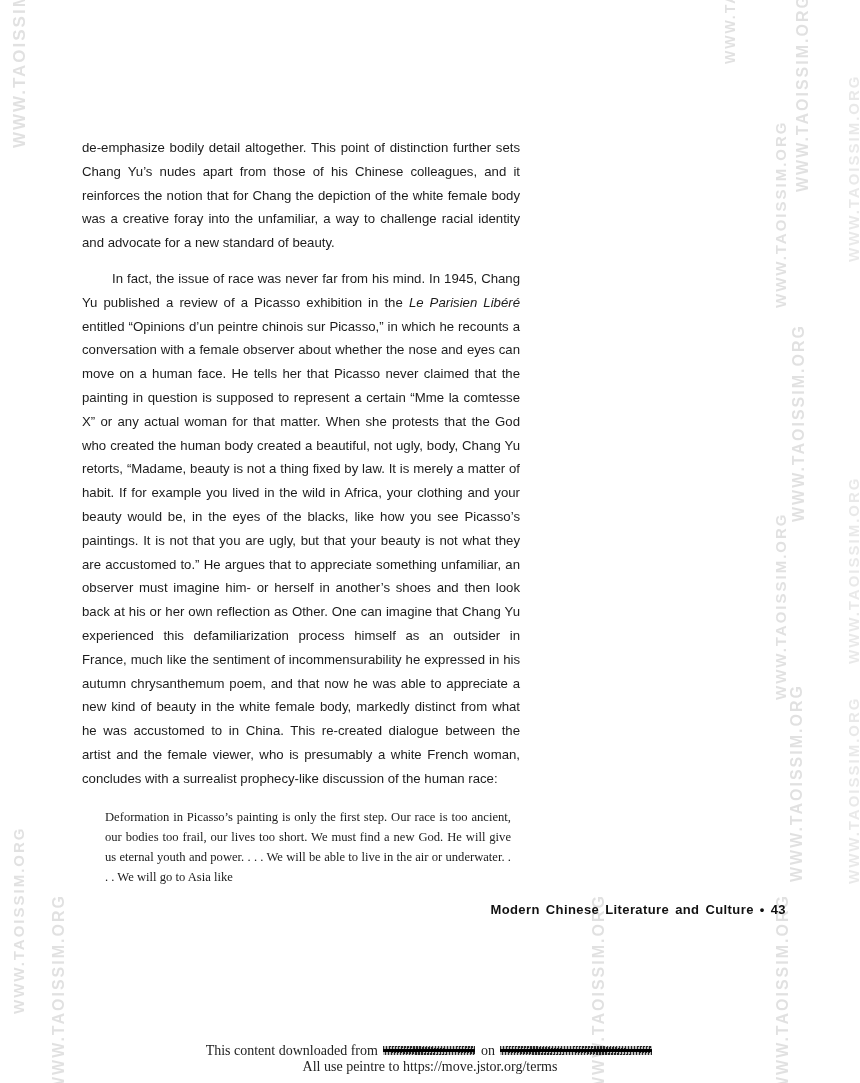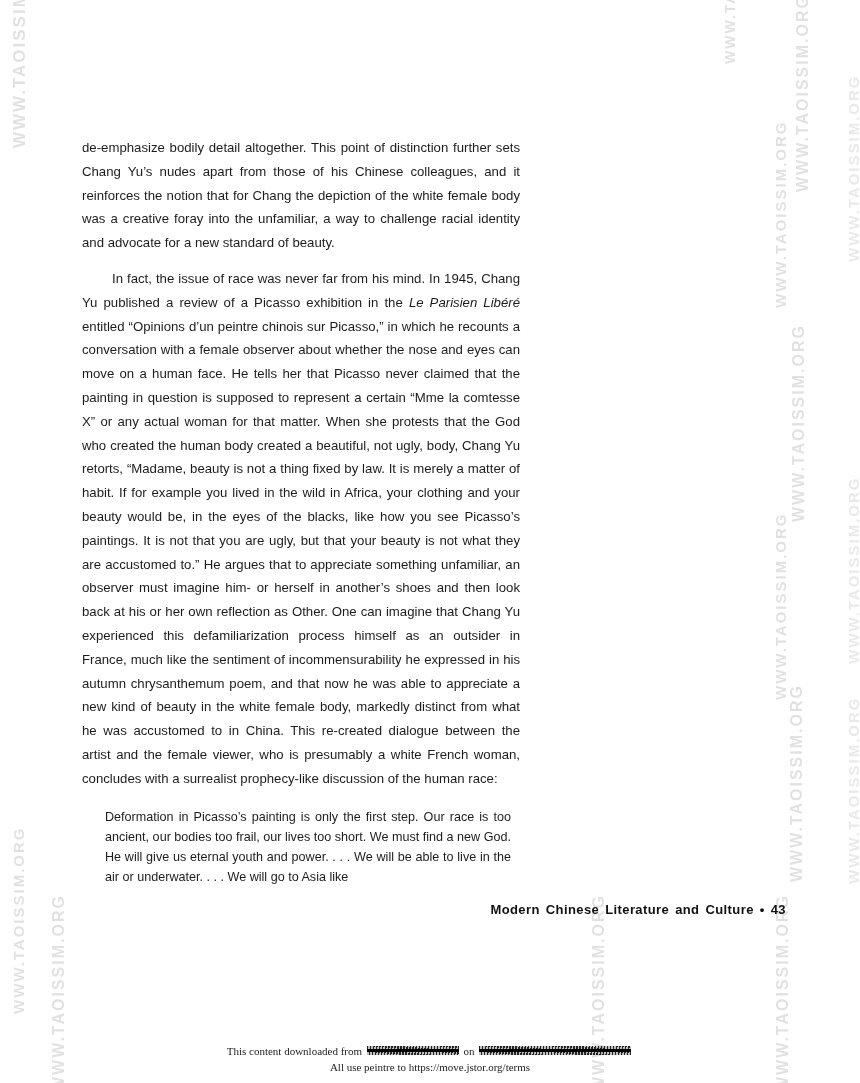--- a/index.html
+++ b/index.html
@@ -65,20 +65,21 @@
     font-style: italic;
   }
   blockquote.quote {
     margin: 16px 0 0 35px;
     padding: 0;
     width: 406px;
     font-size: 12.6px;
     line-height: 20px;
     text-align: justify;
     color: #1c1c1c;
+    font-family: Liberation Serif, serif;
   }
 
   
   .running-footer {
     position: absolute;
     top: 902px;
     right: 74px;
     font-size: 13px;
     font-weight: bold;
     color: #111111;
@@ -91,21 +92,21 @@
   }
 
   
   .jstor {
     position: absolute;
     left: 0;
     width: 100%;
     bottom: 8px;
     text-align: center;
     font-family: "Liberation Serif", serif;
-    font-size: 11px;
+    font-size: 14px;
     line-height: 16px;
     color: #222222;
   }
   .jstor .jline {
     white-space: nowrap;
   }
   .redacted {
     display: inline-block;
     height: 9px;
     vertical-align: baseline;

